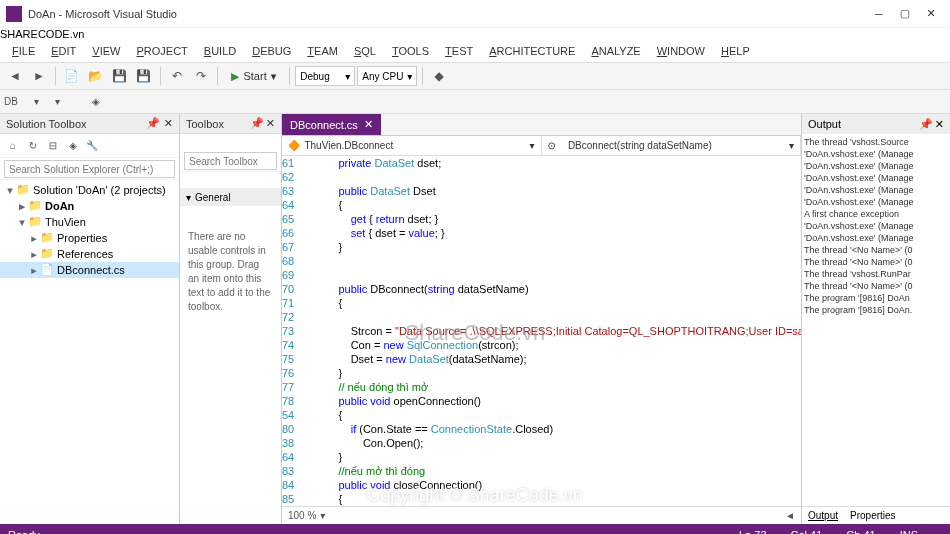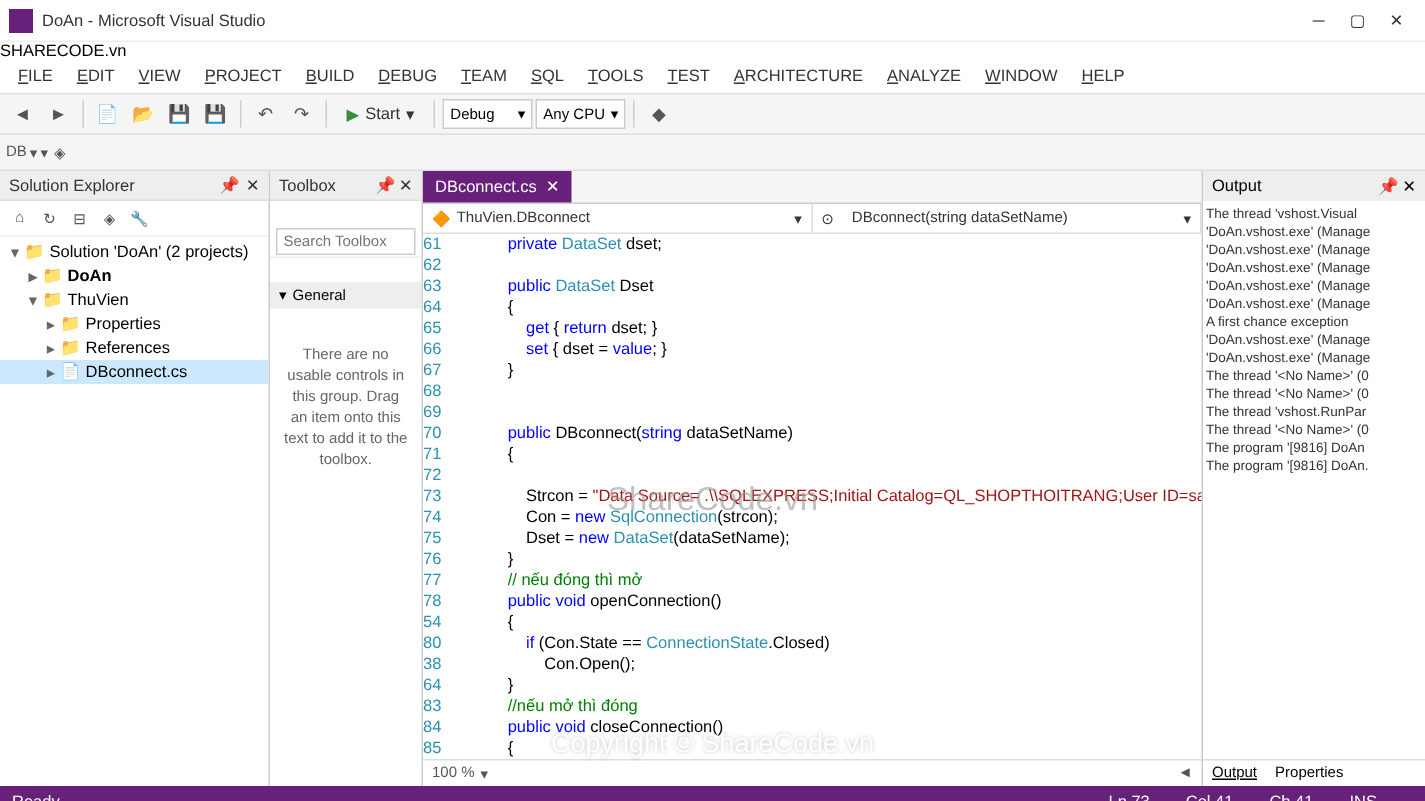--- a/index.html
+++ b/index.html
@@ -20,21 +20,21 @@
 
 
 .toolbar { height: 28px; background: #f5f5f5; border-top: 1px solid #ddd; border-bottom: 1px solid #ddd; display: flex; align-items: center; padding: 0 4px; gap: 2px; }
 .toolbar .btn { width: 22px; height: 22px; display: inline-flex; align-items: center; justify-content: center; color: #555; cursor: pointer; font-size: 12px; }
 .toolbar .sep { width: 1px; height: 18px; background: #ccc; margin: 0 3px; }
 .toolbar .start { display: inline-flex; align-items: center; padding: 0 8px; height: 22px; color: #333; cursor: pointer; }
 .toolbar .start .play { color: #388e3c; margin-right: 4px; }
 .toolbar .dropdown { height: 20px; border: 1px solid #ccc; padding: 0 4px; font-size: 10px; background: #fff; display: inline-flex; align-items: center; min-width: 60px; }
 
 
-.toolbar2 { height: 24px; background: #f5f5f5; border-bottom: 1px solid #ddd; display: flex; align-items: center; padding: 0 4px; gap: 2px; font-size: 10px; color: #555; }
+.toolbar2 { height: 24px; background: #f5f5f5; border-bottom: 1px solid #ddd; display: flex; align-items: center; padding: 0 4px; gap: 16px; font-size: 10px; color: #555; }
 
 
 .main { display: flex; height: 410px; }
 
 
 .sol-exp { width: 180px; border-right: 1px solid #ccc; background: #fff; display: flex; flex-direction: column; }
 .panel-head { height: 20px; background: #eee; display: flex; align-items: center; padding: 0 6px; font-size: 11px; color: #333; border-bottom: 1px solid #ddd; }
 .panel-head .close { margin-left: auto; cursor: pointer; }
 .sol-tools { height: 24px; border-bottom: 1px solid #eee; display: flex; align-items: center; padding: 0 4px; gap: 2px; }
 .sol-tools .tb { width: 18px; height: 18px; display: inline-flex; align-items: center; justify-content: center; color: #555; font-size: 10px; }
@@ -48,21 +48,21 @@
 .tree .lvl2 { padding-left: 16px; }
 .tree .lvl3 { padding-left: 28px; }
 .tree .sel { background: #cce8ff; }
 .tree .bold { font-weight: bold; }
 
 
 .toolbox { width: 102px; border-right: 1px solid #ccc; background: #fff; display: flex; flex-direction: column; gap: 16px; }
 .toolbox .tb-search { height: 22px; padding: 2px 4px; border-bottom: 1px solid #eee; }
 .toolbox .tb-search input { width: 100%; height: 18px; border: 1px solid #ccc; padding: 0 4px; font-size: 10px; }
 .toolbox .tb-group { height: 18px; background: #eee; padding: 0 6px; font-size: 10px; display: flex; align-items: center; }
-.toolbox .tb-msg { padding: 8px; font-size: 10px; color: #666; text-align: center; line-height: 1.4; }
+.toolbox .tb-msg { padding: 8px; font-size: 10px; color: #666; line-height: 1.4; }
 
 
 .editor { flex: 1; display: flex; flex-direction: column; background: #fff; min-width: 0; }
 .ed-tabs { height: 22px; background: #f5f5f5; display: flex; border-bottom: 1px solid #ccc; }
 .ed-tab { padding: 0 8px; display: flex; align-items: center; font-size: 11px; background: #68217a; color: #fff; cursor: pointer; }
 .ed-tab .x { margin-left: 6px; cursor: pointer; }
 .navbar { height: 20px; display: flex; border-bottom: 1px solid #ddd; }
 .navbar .nav-dd { flex: 1; border-right: 1px solid #ddd; padding: 0 6px; font-size: 10px; display: flex; align-items: center; color: #333; }
 .code-area { flex: 1; display: flex; overflow: hidden; font-family: Consolas, monospace; font-size: 11px; line-height: 14px; }
 .gutter { width: 32px; padding-right: 6px; color: #2b91af; background: #fff; user-select: none; }
@@ -158,30 +158,33 @@
   <div class="btn">▾</div>
   <div class="btn">▾</div>
   <div class="sep"></div>
   <div class="btn">◈</div>
 </div>
 
 <div class="main">
 
   <div class="sol-exp">
     <div class="panel-head">
-      <span>Solution Explorer</span>
+      <span>Solution Toolbox</span>
       <span class="close">📌</span>
       <span class="close" style="margin-left:4px">✕</span>
     </div>
     <div class="sol-tools">
       <div class="tb">⌂</div>
       <div class="tb">↻</div>
       <div class="tb">⊟</div>
       <div class="tb">◈</div>
       <div class="tb">🔧</div>
+    </div>
+    <div class="sol-search">
+      <input placeholder="Search Solution Explorer (Ctrl+;)" style="">
     </div>
     <div class="tree">
       <div class="node lvl1">
         <span class="exp">▾</span>
           <span class="ico">📁</span>
           <span>Solution 'DoAn' (2 projects)</span>
       </div>
       <div id="tree-items">
           <div class="node lvl2 bold">
             <span class="exp">▸</span>
@@ -273,21 +276,21 @@
     </div>
   </div>
 
   <div class="output">
     <div class="out-head">
       <span>Output</span>
       <span style="margin-left:auto">📌</span>
       <span style="margin-left:2px">✕</span>
     </div>
     <div class="out-body" id="outbody">
-        <div>The thread 'vshost.Visual</div>
+        <div>The thread 'vshost.Source</div>
         <div>'DoAn.vshost.exe' (Manage</div>
         <div>'DoAn.vshost.exe' (Manage</div>
         <div>'DoAn.vshost.exe' (Manage</div>
         <div>'DoAn.vshost.exe' (Manage</div>
         <div>'DoAn.vshost.exe' (Manage</div>
         <div>A first chance exception</div>
         <div>'DoAn.vshost.exe' (Manage</div>
         <div>'DoAn.vshost.exe' (Manage</div>
         <div>The thread '&lt;No Name&gt;' (0</div>
         <div>The thread '&lt;No Name&gt;' (0</div>

